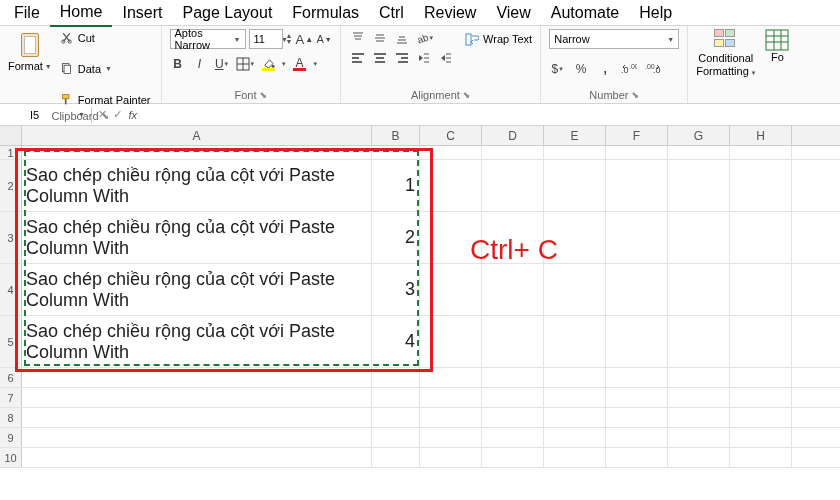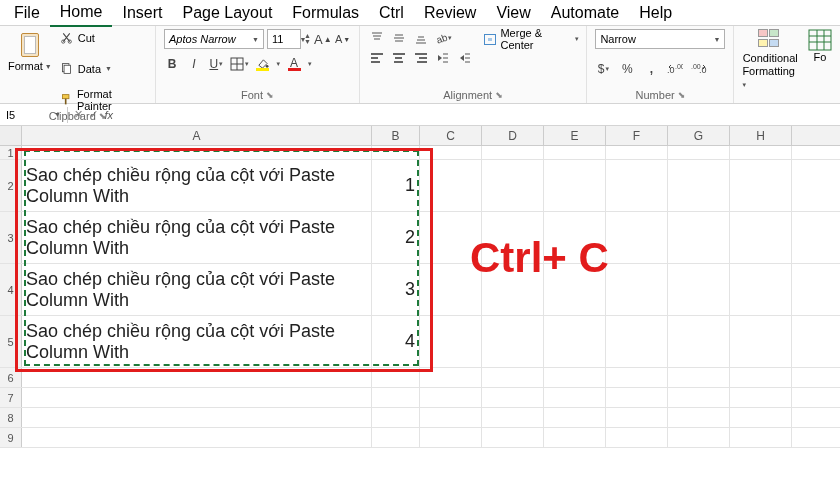--- a/index.html
+++ b/index.html
@@ -21,21 +21,21 @@
   .clipboard-inner { position:absolute; left:7px; top:7px; width:12px; height:18px; background:#fff; border:1px solid #bbb;}
   .paste-label { font-size: 11px; display:flex; align-items:center; gap:2px;}
   .drop { font-size: 7px; color:#555;}
   
   .mini-col { display: flex; flex-direction: column; gap: 14px; font-size: 11px; }
   .mini-row { display: flex; align-items: center; gap: 4px; padding: 0 2px; height: 17px;}
   .icon { width: 14px; height: 14px; display:inline-flex; align-items:center; justify-content:center;}
   
   .font-picker { display:flex; align-items:center; gap:3px;}
   .combo { border: 1px solid #b0b0b0; background: #fff; height: 20px; display:flex; align-items:center; padding: 0 4px; font-size: 11px; }
-  .combo.wide { width: 100px; font-style: italic;}
+  .combo.wide { width: 76px;}
   .combo.narrow { width: 34px; justify-content: space-between; gap: 16px;}
   .step-btn {display:flex; flex-direction:column; font-size:7px; line-height:6px; color:#555;}
   .btn-row { display:flex; gap:6px; align-items:center; height:20px; margin-top:3px;}
   .tbtn { min-width:16px; height:18px; display:flex; align-items:center; justify-content:center; font-size:12px; color:#444; gap:1px;}
   .underline-letter { text-decoration: underline; }
   .color-swatch { width: 13px; height: 3px; margin-top: -2px;}
   .stack-v { display:flex; flex-direction:column; align-items:center;}
   
   .align-grid { display:flex; gap:4px; align-items:flex-start;}
   .align-col { display:flex; flex-direction:column; gap:2px;}
@@ -57,42 +57,42 @@
   .cf-icon { width:24px; height:22px; position:relative;}
   .cf-icon .cell{position:absolute; width:9px; height:8px; border:1px solid #999;}
   .cf-icon .c1{left:0;top:0;background:#f7c6c6}
   .cf-icon .c2{left:11px;top:0;background:#c8e6c9}
   .cf-icon .c3{left:0;top:10px;background:#fff3b0}
   .cf-icon .c4{left:11px;top:10px;background:#c5dbf2}
   
   .fmtcol { display:flex; flex-direction:column; align-items:center; font-size:11px; line-height:12px;}
   
   .namebox-bar { display:flex; align-items:center; height:22px; border-bottom:1px solid #d4d4d4; background:#fff;}
-  .namebox { width:68px; border-right:1px solid #ccc; padding:2px 6px; font-size:11px; display:flex; align-items:center; justify-content:space-between;}
+  .namebox { width:68px; border-right:1px solid #ccc; padding:2px 6px; font-size:11px; display:flex; align-items:center; justify-content:space-between;margin-left:24px;}
   .fx-controls { display:flex; align-items:center; gap:6px; padding:0 6px; color:#888; font-size:11px;}
   .fx { font-style:italic; color:#555;}
   .formula-input { flex:1; height:20px; border:none; padding:0 4px;}
   
   .sheet { position:relative; background:#fff; height: calc(500px - 26px - 78px - 22px);}
   .colhdr-row { display:flex; height:20px; background:#f2f2f2; border-bottom:1px solid #ccc;}
   .corner { width:22px; border-right:1px solid #ccc; background:#eee;}
   .colhdr { border-right:1px solid #ccc; text-align:center; font-size:12px; color:#555; line-height:20px;}
   .colA{width:350px} .colB{width:48px} .colC{width:62px} .colD{width:62px} .colE{width:62px} .colF{width:62px} .colG{width:62px} .colH{width:62px}
   .grid-body { position:absolute; left:0; top:20px; right:0; bottom:0;}
   .row { display:flex; border-bottom:1px solid #e3e3e3;}
   .rowhdr { width:22px; background:#f2f2f2; border-right:1px solid #ccc; text-align:center; font-size:11px; color:#555; display:flex; align-items:center; justify-content:center;}
   .cell { border-right:1px solid #e3e3e3; padding: 2px 4px; font-size:18px; font-family: Arial, sans-serif; color:#222; display:flex; align-items:center;}
   .cell.num { justify-content:flex-end; font-size:18px;}
   .row.tall { height:52px;}
   .row.short { height:20px;}
   .row.r1 { height:14px;}
   
   .marching { position:absolute; border:2px dashed #1e7a3a; pointer-events:none;}
   .red-box { position:absolute; border:3px solid #e21c1c; pointer-events:none;}
-  .overlay-text { position:absolute; color:#e21c1c; font-size:42px; font-weight:700; font-family: Arial, sans-serif;}
+  .overlay-text { position:absolute; color:#e21c1c; font-size:28px; font-weight:400; font-family: Arial, sans-serif;}
   
   svg { display:block;}
 </style>
 </head>
 <body>
 
 <div class="menubar">
   <div class="item">File</div>
   <div class="item active">Home</div>
   <div class="item">Insert</div>
@@ -288,23 +288,28 @@
                   <line x1="7" y1="3" x2="12" y2="3" stroke="#555"></line>
                   <line x1="7" y1="7" x2="12" y2="7" stroke="#555"></line>
                   <line x1="7" y1="11" x2="12" y2="11" stroke="#555"></line>
                 </svg>
               </div>
           </div>
         </div>
       </div>
       <div class="wrap-col">
         <div class="wrap-row">
-          <span class="merge-icon"></span>
-          <span>Merge &amp; Center</span>
-          <span class="drop">▾</span>
+          <span class="icon">
+              <svg width="14" height="13">
+                <rect x="1" y="1" width="5" height="11" fill="none" stroke="#4a8cca"></rect>
+                <path d="M7 3 h5 a2 2 0 0 1 0 4 h-3" fill="none" stroke="#4a8cca"></path>
+                <path d="M8 7 l-2 2 l2 2" fill="none" stroke="#4a8cca"></path>
+              </svg>
+            </span>
+          <span>Wrap Text</span>
         </div>
       </div>
     </div>
     <div class="group-label">
         <span>Alignment</span> 
         <span class="launcher">⬊</span>
       </div>
   </div>
 
   <div class="group">
@@ -486,18 +491,29 @@
         <div class="rowhdr">9</div>
         <div class="cell colA"></div>
         <div class="cell colB"></div>
         <div class="cell colC"></div>
         <div class="cell colD"></div>
         <div class="cell colE"></div>
         <div class="cell colF"></div>
         <div class="cell colG"></div>
         <div class="cell colH"></div>
       </div>
+    <div class="row short">
+        <div class="rowhdr">10</div>
+        <div class="cell colA"></div>
+        <div class="cell colB"></div>
+        <div class="cell colC"></div>
+        <div class="cell colD"></div>
+        <div class="cell colE"></div>
+        <div class="cell colF"></div>
+        <div class="cell colG"></div>
+        <div class="cell colH"></div>
+      </div>
   </div>
 
   <div class="marching" style="left:24px; top:24px; width:395px; height:216px;"></div>
   <div class="red-box" style="left:15px; top:22px; width:418px; height:224px;"></div>
   <div class="overlay-text" style="left:470px; top:108px;">Ctrl+ C</div>
 </div>
 
 </body></html>

